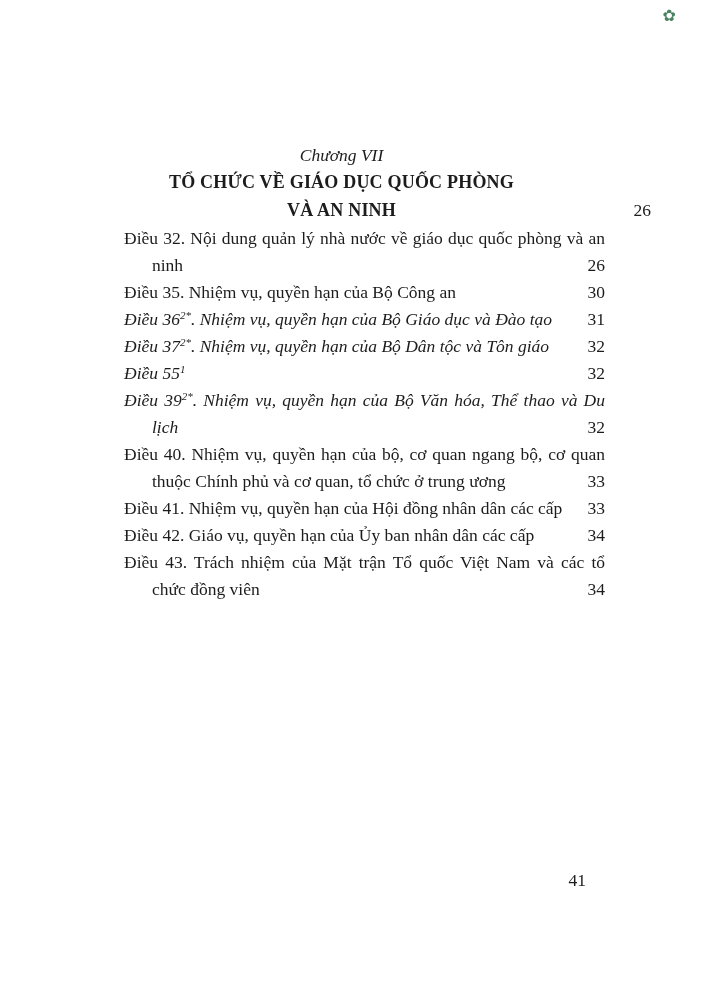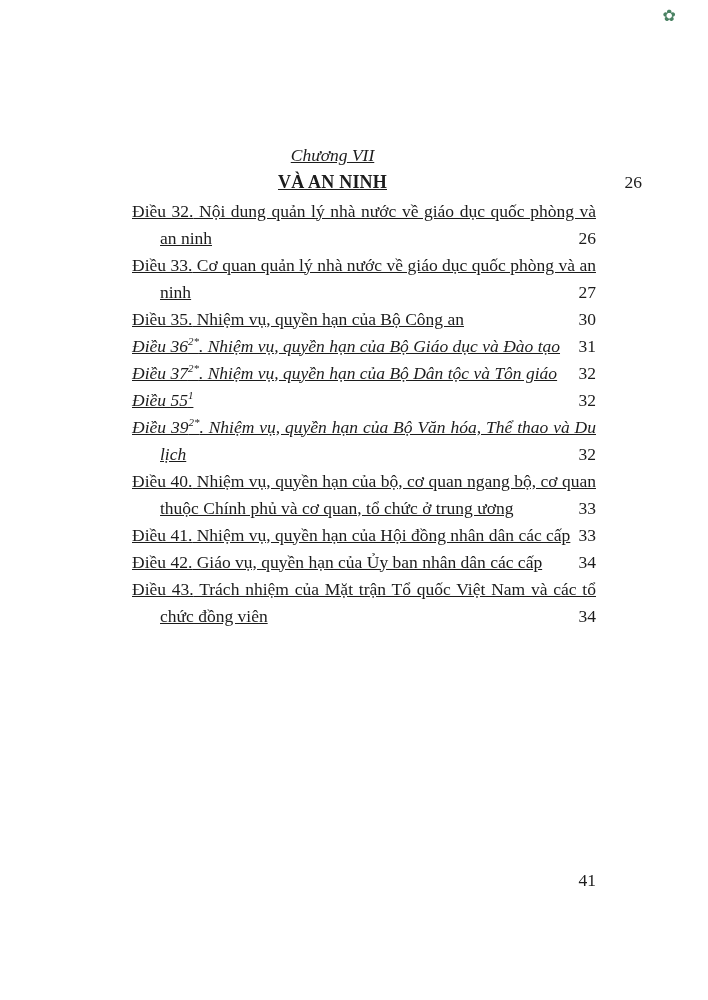--- a/index.html
+++ b/index.html
@@ -15,24 +15,23 @@
   .deco {
     position: absolute;
     top: 8px;
     right: 32px;
     font-size: 16px;
     line-height: 1;
   }
 
   .content {
     position: absolute;
-    left: 115px;
+    left: 124px;
     top: 142px;
     width: 481px;
-    text-decoration: underline;
   }
 
   .chapter {
     font-style: italic;
     text-align: center;
     font-size: 17.5px;
     line-height: 27px;
     padding-right: 46px;
   }
 
@@ -57,76 +56,72 @@
   .entries { margin-top: 1px; }
   .entry {
     position: relative;
     font-size: 17.5px;
     line-height: 27px;
   }
   .entry-text {
     text-align: justify;
     padding-left: 28px;
     text-indent: -28px;
-    margin-left: 17px;
   }
   .entry.italic .entry-text { font-style: italic; }
   .entry-page {
     position: absolute;
     right: 0;
     bottom: 0;
     font-style: normal;
     line-height: 27px;
   }
   sup {
     font-size: 11px;
     line-height: 0;
     vertical-align: baseline;
     position: relative;
     top: -0.55em;
   }
 
   .folio {
     position: absolute;
-    left: 115px;
+    left: 105px;
     top: 867px;
     width: 481px;
     text-align: right;
     font-size: 17.5px;
     line-height: 27px;
   }
 </style>
 </head>
 <body>
 
 <div class="sheet">
 
   <span class="deco" style="color: rgb(74, 130, 99);">✿</span>
 
   <div class="content">
 
     <div class="chapter">Chương VII</div>
 
 
+    <div class="title-line">TỔ CHỨC VỀ GIÁO DỤC QUỐC PHÒNG</div>
 
     <div class="title-line title-last">
       <span>VÀ AN NINH</span>
       <span class="title-page">26</span>
     </div>
 
     <div class="entries">
   <div class="entry">
     <div class="entry-text"><span class="prefix">Điều 32.</span><span class="rest"> Nội dung quản lý nhà nước về giáo dục quốc phòng và an ninh</span></div>
     <span class="entry-page">26</span>
   </div>
 
-  <div class="entry">
-    <div class="entry-text"><span class="prefix">Điều 33.</span><span class="rest"> Cơ quan quản lý nhà nước về giáo dục quốc phòng và an ninh</span></div>
-    <span class="entry-page">27</span>
-  </div>
 
 
   <div class="entry">
     <div class="entry-text"><span class="prefix">Điều 35.</span><span class="rest"> Nhiệm vụ, quyền hạn của Bộ Công an</span></div>
     <span class="entry-page">30</span>
   </div>
 
   <div class="entry italic">
     <div class="entry-text"><span class="prefix">Điều 36</span><sup>2*</sup><span class="rest">. Nhiệm vụ, quyền hạn của Bộ Giáo dục và Đào tạo</span></div>
     <span class="entry-page">31</span>

